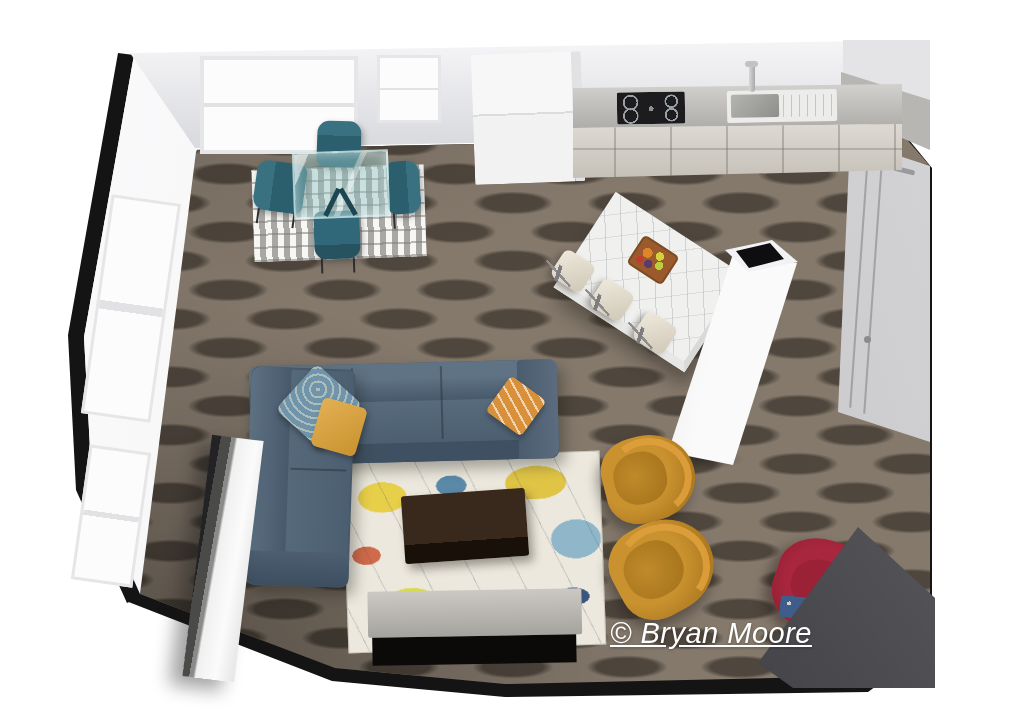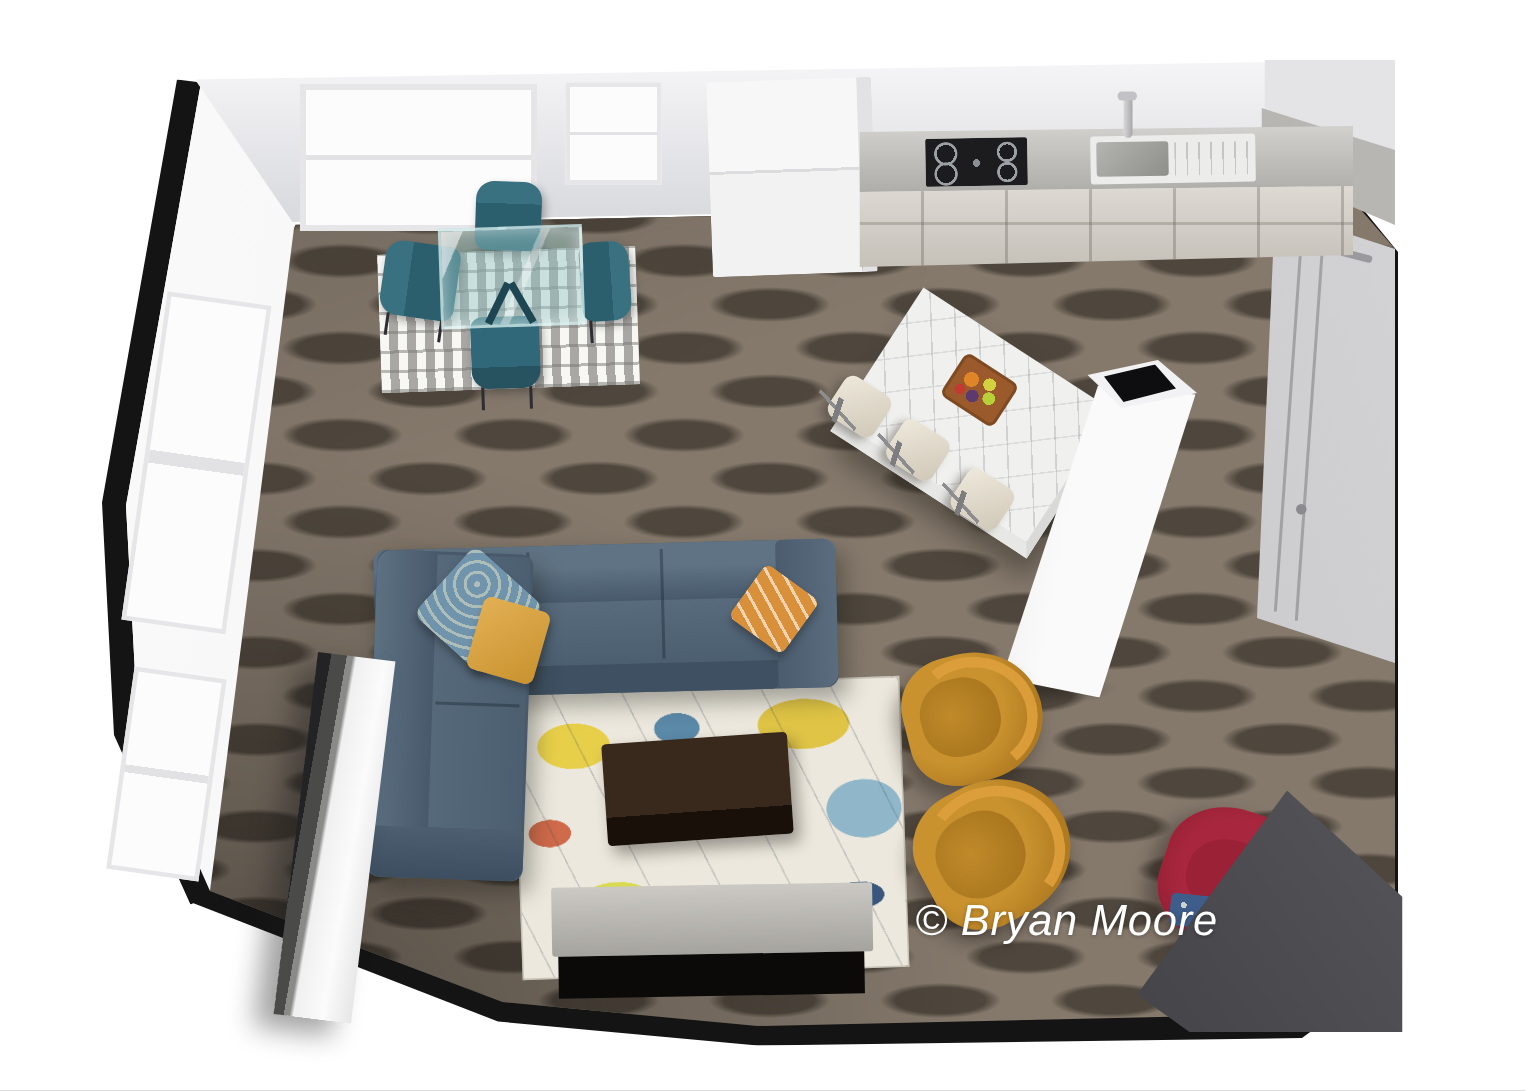--- a/index.html
+++ b/index.html
@@ -183,22 +183,22 @@
   .arm2{left:612px;top:520px;width:102px;height:94px;transform:rotate(-28deg);}
   .redchair{left:773px;top:543px;width:118px;height:94px;transform:rotate(18deg);
             background:radial-gradient(circle at 40% 45%,#a8273e 0 40%,var(--accent-chair-red,#8c1c30) 75%,#741426);
             border-radius:40% 55% 50% 42%;box-shadow:-6px 7px 12px rgba(30,20,20,.4);}
   .redchair .seat{position:absolute;left:14%;top:22%;width:55%;height:55%;background:#9a2136;border-radius:45%;}
   .redchair .pillow2{position:absolute;left:12%;bottom:8%;width:30px;height:22px;border-radius:4px;transform:rotate(-12deg);
             background-color:#3e5d8b;
             background-image:radial-gradient(circle 2px at 30% 35%,rgba(240,240,220,.8) 0 100%,transparent 100%),
                              radial-gradient(circle 2px at 65% 65%,rgba(200,80,80,.9) 0 100%,transparent 100%);}
 
-  .watermark{left:610px;top:597px;color:#fff;font:italic 400 29px/1.2 "Liberation Sans",sans-serif;
-             letter-spacing:.5px;text-shadow:0 1px 3px rgba(0,0,0,.3);white-space:nowrap;}
+  .watermark{left:610px;top:616px;color:#fff;font:italic 400 29px/1.2 "Liberation Sans",sans-serif;
+             letter-spacing:.5px;text-shadow:0 1px 3px rgba(0,0,0,.3);white-space:nowrap;text-decoration:underline;}
 </style>
 </head>
 <body>
 
 <div class="canvas">
 
   <div class="poly blackbase"></div>
   <div class="poly floor"></div>
 
   <div class="poly lw-black"></div>

